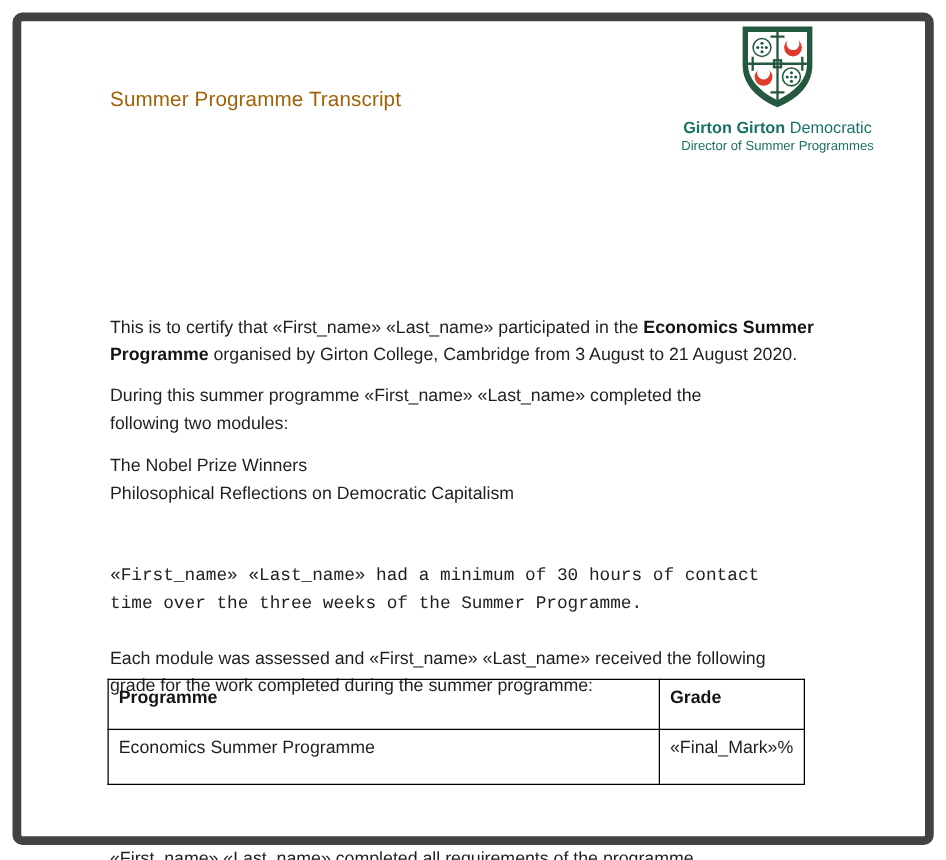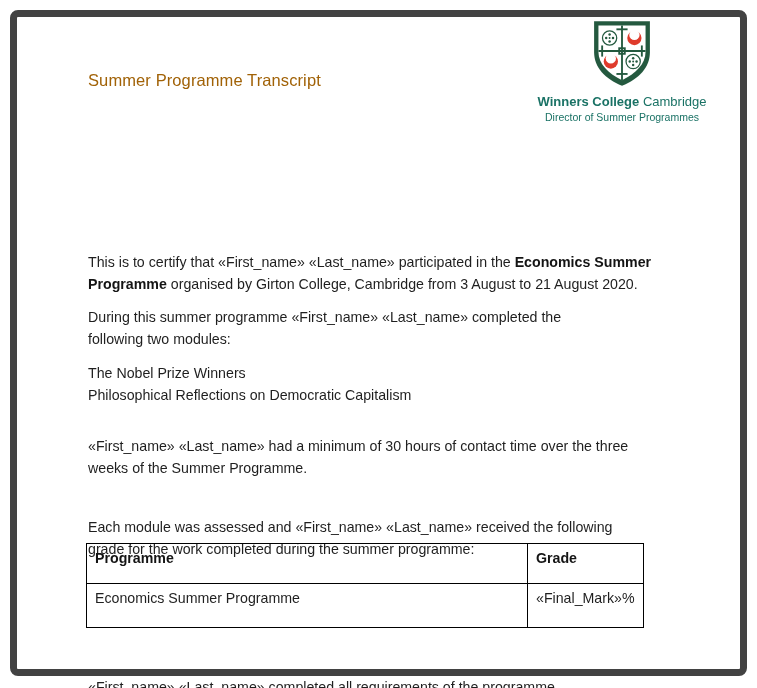--- a/index.html
+++ b/index.html
@@ -18,21 +18,21 @@
   .logo{position:absolute;left:520px;top:20px;width:204px;text-align:center;}
   .crest{display:block;margin:0 auto;}
   .wordmark{margin-top:7px;font-size:13px;color:#1a7265;white-space:nowrap;}
   .wordmark strong{font-weight:700;}
   .dept{font-size:10.5px;color:#1a7265;margin-top:2px;white-space:nowrap;}
   .para{position:absolute;left:88px;font-size:14.2px;line-height:21.6px;color:#1f1f1f;}
   .para strong{font-weight:700;color:#141414;}
   #p-certify{top:210px;width:572px;margin-top:42px;}
   #p-modules-intro{top:293px;width:505px;}
   #p-modules{top:349px;width:572px;}
-  #p-contact{top:422px;width:545px;}
+  #p-contact{top:437px;width:545px;font-family:Liberation Mono, monospace;}
   #p-assessment{top:473px;width:545px;margin-top:44px;}
   #p-closing{top:663px;width:590px;}
   .module-line{display:block;}
   .gradetable{
     position:absolute;left:86px;top:543px;width:557px;
     border-collapse:collapse;font-size:14.2px;table-layout:fixed;
   }
   .gradetable th,.gradetable td{
     border:1.5px solid #000000;vertical-align:top;text-align:left;
     padding:6px 8px;box-sizing:border-box;font-weight:400;
@@ -93,21 +93,21 @@
         <circle cx="68" cy="67" r="11.5" fill="#ffffff" stroke="#24593f" stroke-width="2"></circle>
         <g fill="#24593f">
           <circle cx="68" cy="61.5" r="2"></circle>
             <circle cx="62.5" cy="67" r="2"></circle>
           <circle cx="73.5" cy="67" r="2"></circle>
             <circle cx="68" cy="72.5" r="2"></circle>
           <circle cx="68" cy="67" r="1.6"></circle>
         </g>
       </g>
     </svg>
-    <div class="wordmark"><strong>Winners College</strong><span> Cambridge</span></div>
+    <div class="wordmark"><strong>Girton Girton</strong><span> Democratic</span></div>
     <div class="dept">Director of Summer Programmes</div>
   </div>
 
   <p class="para" id="p-certify"><span>This is to certify that «First_name» «Last_name» participated in the </span><strong>Economics Summer Programme</strong><span> organised by Girton College, Cambridge from 3 August to 21 August 2020.</span></p>
 
   <p class="para" id="p-modules-intro">During this summer programme «First_name» «Last_name» completed the following two modules:</p>
 
   <p class="para" id="p-modules">
     <span class="module-line">The Nobel Prize Winners</span>
     <span class="module-line">Philosophical Reflections on Democratic Capitalism</span>

